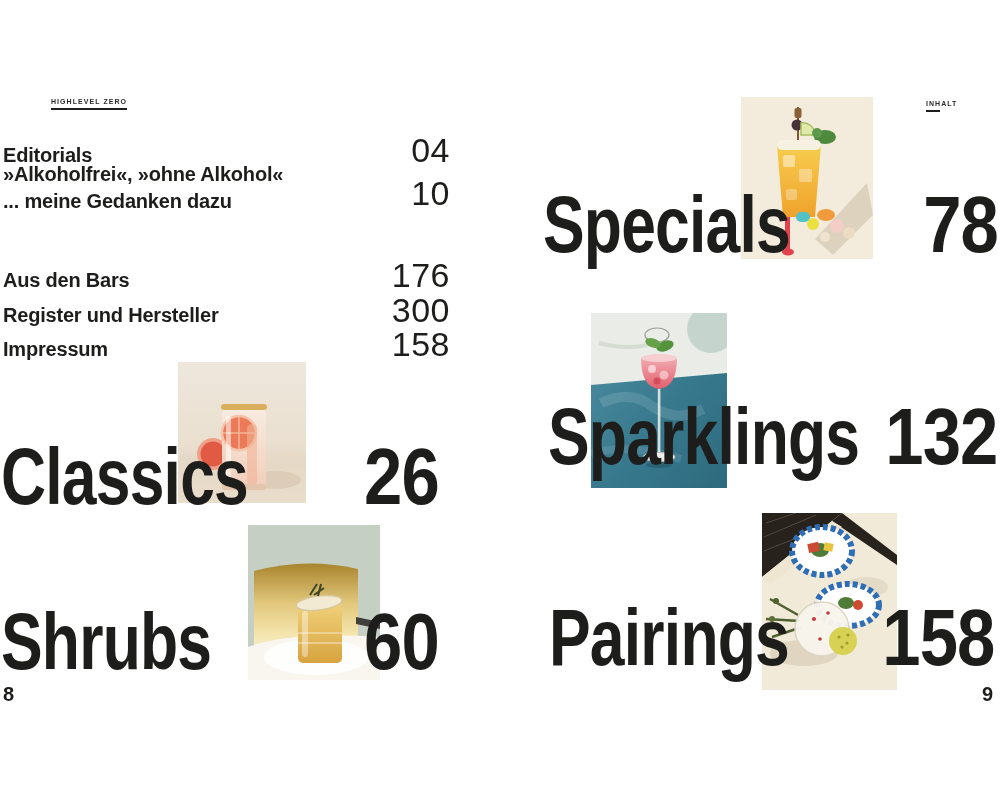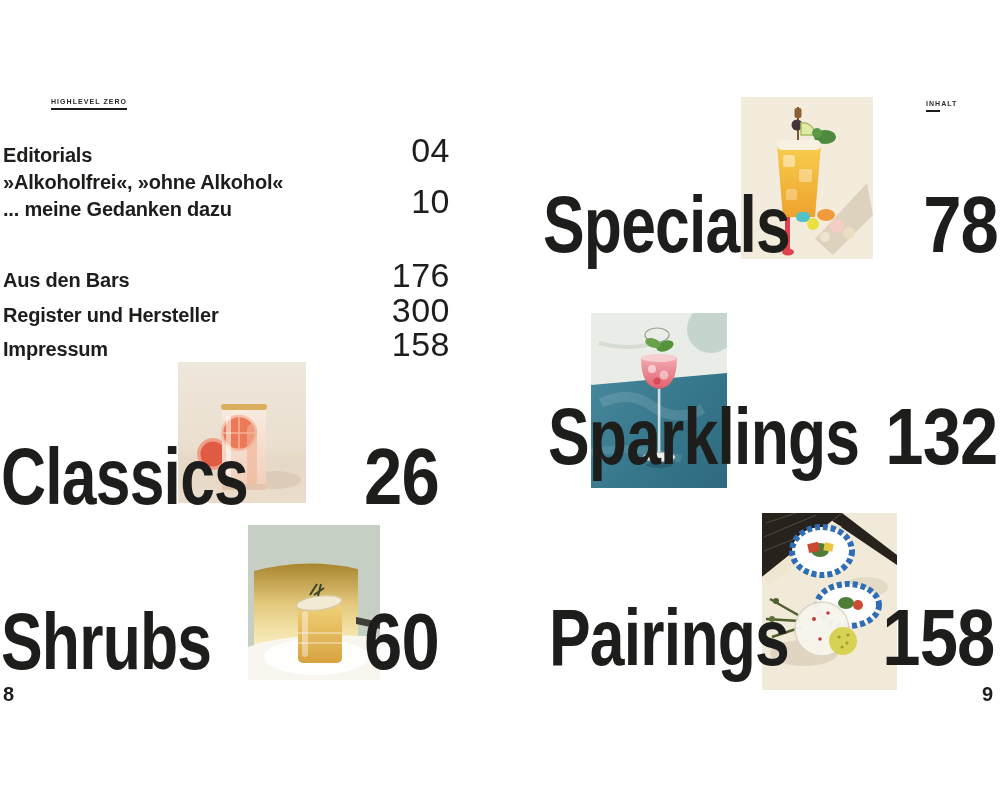--- a/index.html
+++ b/index.html
@@ -14,21 +14,21 @@
   }
   #hl-left{left:51px;top:98px;border-bottom:2px solid #1d1d1b;padding-bottom:3px;}
   #hl-right-wrap{position:absolute;left:926px;top:100px;}
   #hl-right-wrap .bar{width:14px;height:2px;background:#1d1d1b;margin-top:3px;}
 
   
   .toc-row{
     position:absolute;left:3px;width:447px;display:flex;
     justify-content:space-between;align-items:baseline;
   }
-  .toc-row.two-line{align-items:flex-end;margin-top:8px;}
+  .toc-row.two-line{align-items:flex-end;}
   .toc-row.two-line .toc-page{margin-bottom:2px;}
   .toc-label{
     font-size:20px;font-weight:700;letter-spacing:-0.2px;line-height:1.35;
     white-space:pre-line;
   }
   .toc-page{font-size:34px;font-weight:400;letter-spacing:0.5px;}
 
   
   .sec-title{
     position:absolute;z-index:3;font-size:80px;font-weight:700;line-height:1;

